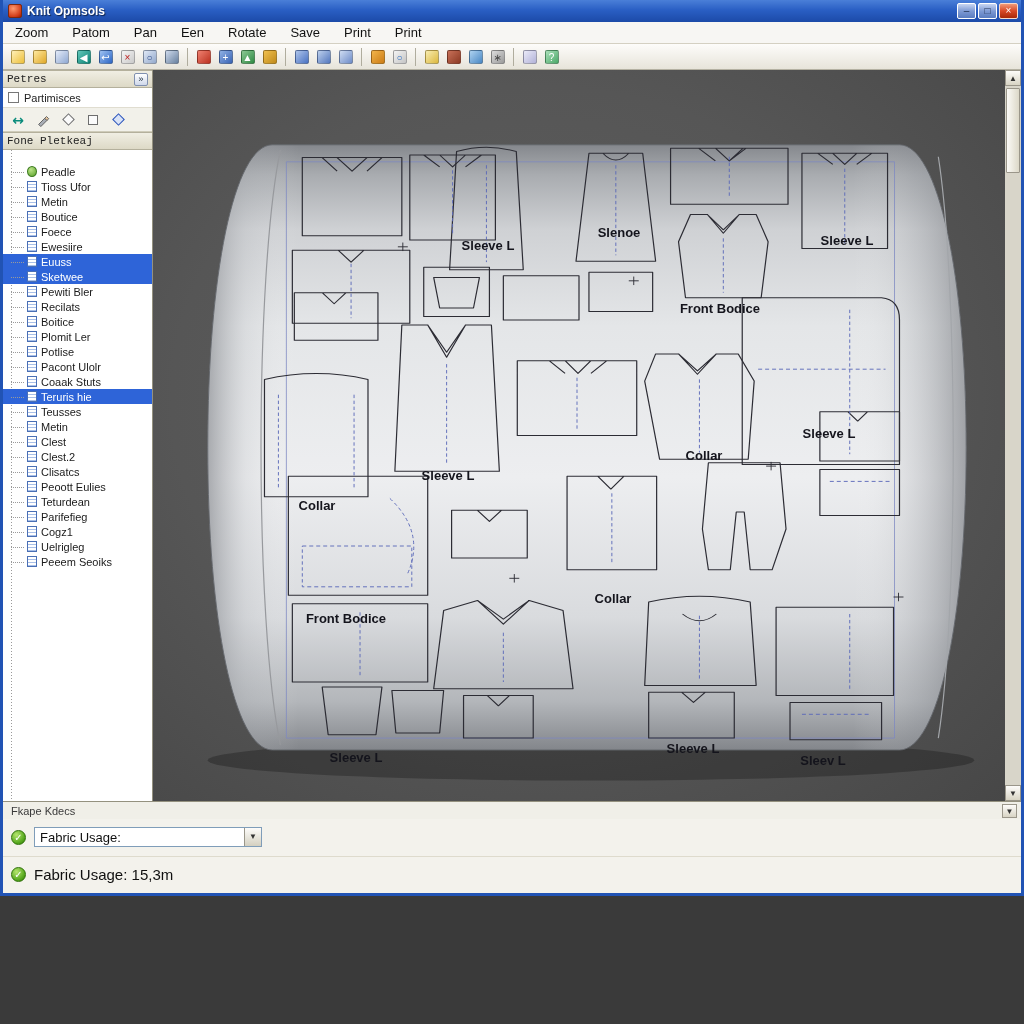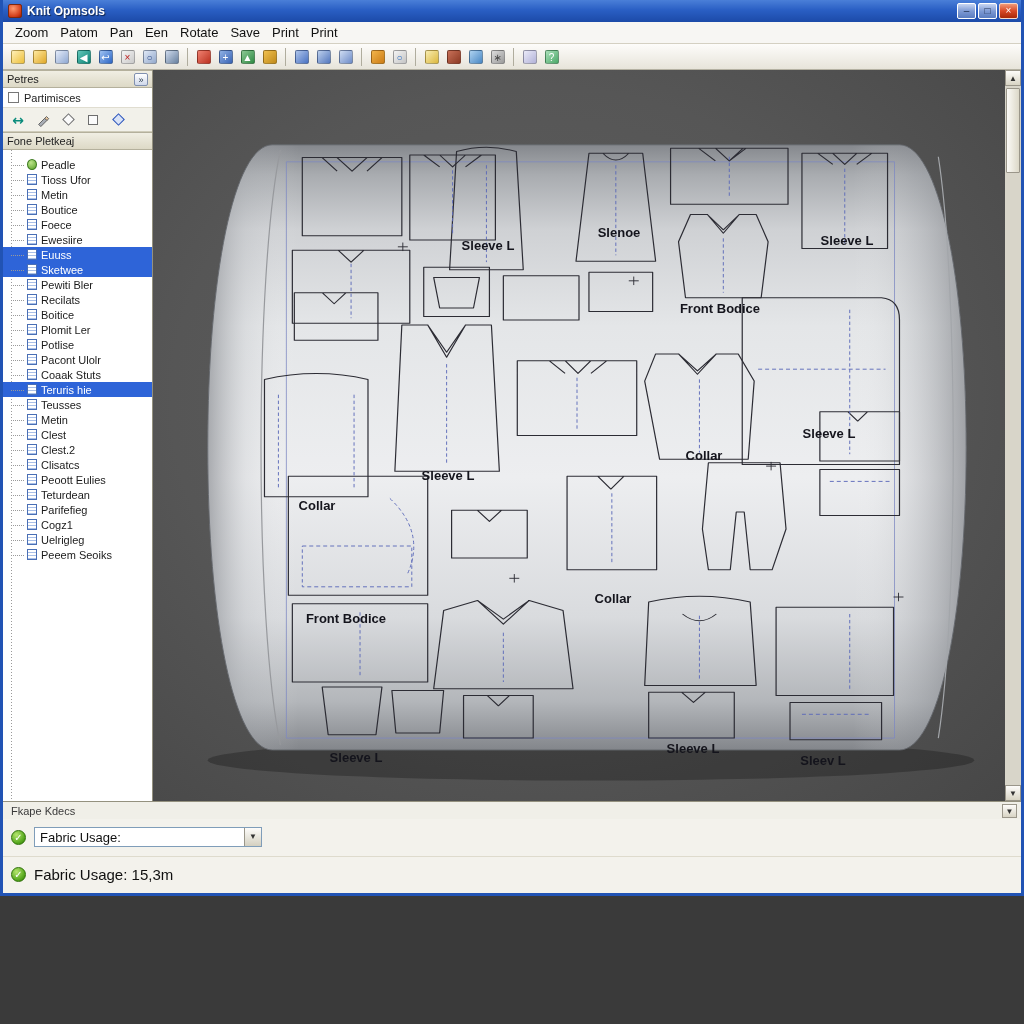--- a/index.html
+++ b/index.html
@@ -15,53 +15,53 @@
   .app-icon { width:14px; height:14px; border-radius:2px; margin-right:5px;
     background:radial-gradient(circle at 35% 30%,#ff9a70,#d23c18 70%,#8c1c08); border:1px solid #7c2810; }
   .title-text { color:#fff; font-size:12px; font-weight:bold; text-shadow:1px 1px 1px rgba(0,0,0,.6); flex:1; }
   .win-btn { width:19px; height:16px; margin-left:2px; font-size:10px; line-height:14px; text-align:center;
     color:#fff; border:1px solid #fff; border-radius:2px; cursor:default;
     background:linear-gradient(180deg,#c8d6f2,#7e9ad4 50%,#5a7cc0); color:#203050; }
   .win-btn.close { background:linear-gradient(180deg,#f09a78,#d84826 50%,#a82808); color:#fff; border-color:#f8d8c8; }
 
   
   .menubar { height:22px; flex:0 0 22px; background:#f7f6f3; border-bottom:1px solid #d4d0c2;
-    display:flex; align-items:center; padding-left:12px; gap:12px; }
+    display:flex; align-items:center; padding-left:12px; gap:24px; }
   .menu-item { font-size:13px; color:#111; cursor:default; }
 
   
   .toolbar { height:26px; flex:0 0 26px; background:linear-gradient(180deg,#fdfcfa,#e7e4da);
     border-bottom:1px solid #b4b1a2; display:flex; align-items:center; padding-left:4px; gap:1px; }
   .tbicon { width:21px; height:21px; display:flex; align-items:center; justify-content:center; border-radius:2px; }
   .tbicon i { display:block; width:14px; height:14px; font-style:normal; font-size:10px; line-height:13px;
     text-align:center; border-radius:2px; border:1px solid rgba(0,0,0,.28); }
   .tbsep { width:1px; height:18px; background:#b0ad9e; margin:0 4px; }
 
   
   .main { flex:1 1 auto; display:flex; min-height:0; }
 
   
   .sidebar { width:150px; flex:0 0 150px; background:#f6f5f1; border-right:1px solid #94917f;
     display:flex; flex-direction:column; }
   .panel-header, .panel-header2 { height:18px; background:linear-gradient(180deg,#f0eee3,#ddd9c6);
     border:1px solid #b4b09c; border-left:none; border-right:none; font-size:11px; color:#222;
-    display:flex; align-items:center; padding:7px 4px; }
+    display:flex; align-items:center; padding:7px 4px;font-family:Liberation Mono, monospace; }
   .panel-header .ph-btn { margin-left:auto; width:14px; height:13px; font-size:9px; line-height:12px; text-align:center;
     color:#234; background:linear-gradient(180deg,#fff,#cfd8ea); border:1px solid #8090b0; border-radius:2px; }
   .check-row { height:20px; display:flex; align-items:center; gap:5px; padding:0 5px; font-size:11px; color:#222;
     background:#fff; border-bottom:1px solid #e0ddd0; }
   .checkbox { width:11px; height:11px; background:#fff; border:1px solid #777; }
   .tools-row { height:24px; display:flex; align-items:center; gap:9px; padding:0 7px;
     background:#f2f1ea; border-bottom:1px solid #cfccba; }
   .tool { display:flex; align-items:center; justify-content:center; width:16px; height:16px; }
   .tool.pan { color:#0b8c7c; font-weight:bold; font-size:14px; font-family:"DejaVu Sans",sans-serif; }
   .shape-diamond { width:9px; height:9px; border:1px solid #6e6e6e; transform:rotate(45deg); background:#fbfbfb; }
   .shape-square { width:10px; height:10px; border:1px solid #6e6e6e; background:#fbfbfb; }
   .shape-diamond.blue { border-color:#2a52b8; background:#d9e3f7; }
-  .tree { flex:1; background:#fff; overflow:hidden; padding-top:7px;
+  .tree { flex:1; background:#fff; overflow:hidden; padding-top:14px;
     background-image:repeating-linear-gradient(180deg,#9a9a9a 0 1px,transparent 1px 3px);
     background-size:1px 100%; background-position:8px 0; background-repeat:no-repeat; background-color:#fff; }
   .tree-row { position:relative; height:15px; display:flex; align-items:center; gap:4px; padding-left:24px;
     font-size:11px; color:#1a1a1a; cursor:default; }
   .tree-row::before { content:""; position:absolute; left:8px; top:50%; width:13px; border-top:1px dotted #9a9a9a; }
   .tree-row.sel { background:#2e64d8; color:#fff;align-items:center; }
   .doc-ico { width:10px; height:11px; flex:0 0 10px; border:1px solid #4a6fb5;
     background:repeating-linear-gradient(180deg,#ffffff 0 2px,#a9c0e8 2px 3px); }
   .doc-ico.leaf { border:1px solid #3c7a1e; background:radial-gradient(circle at 35% 30%,#bce48a,#5aa228); border-radius:50%; }
 

